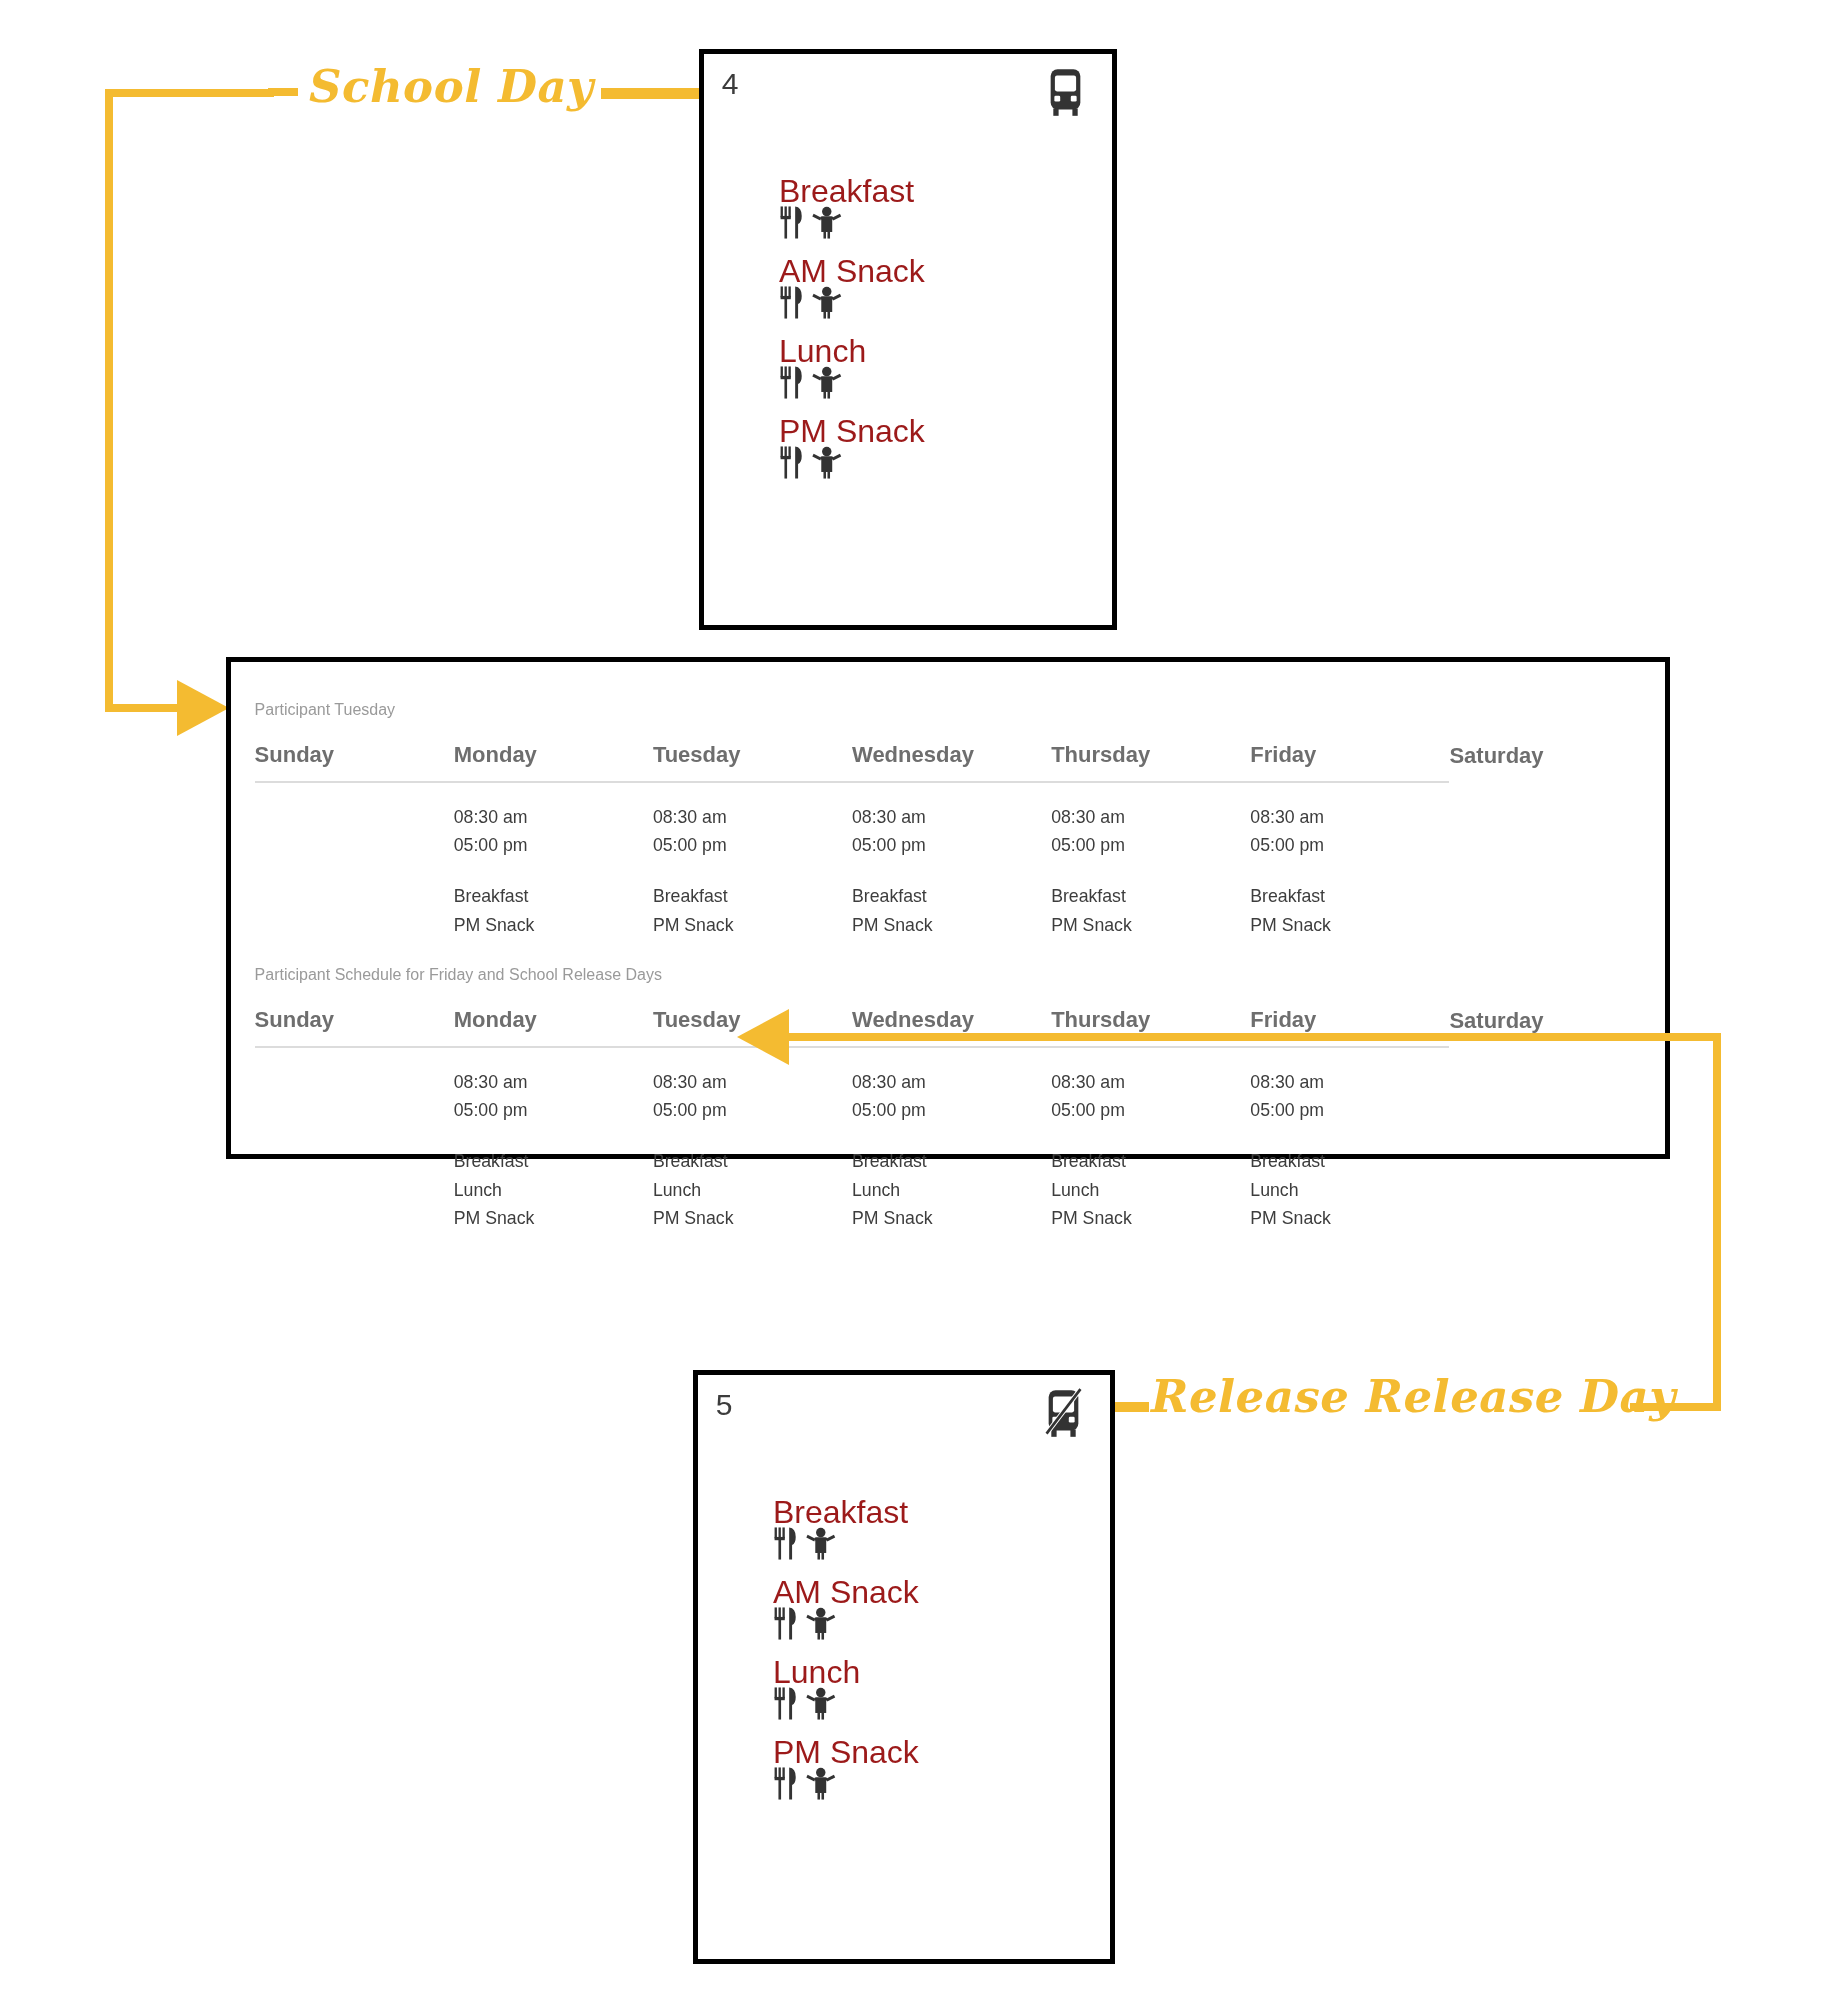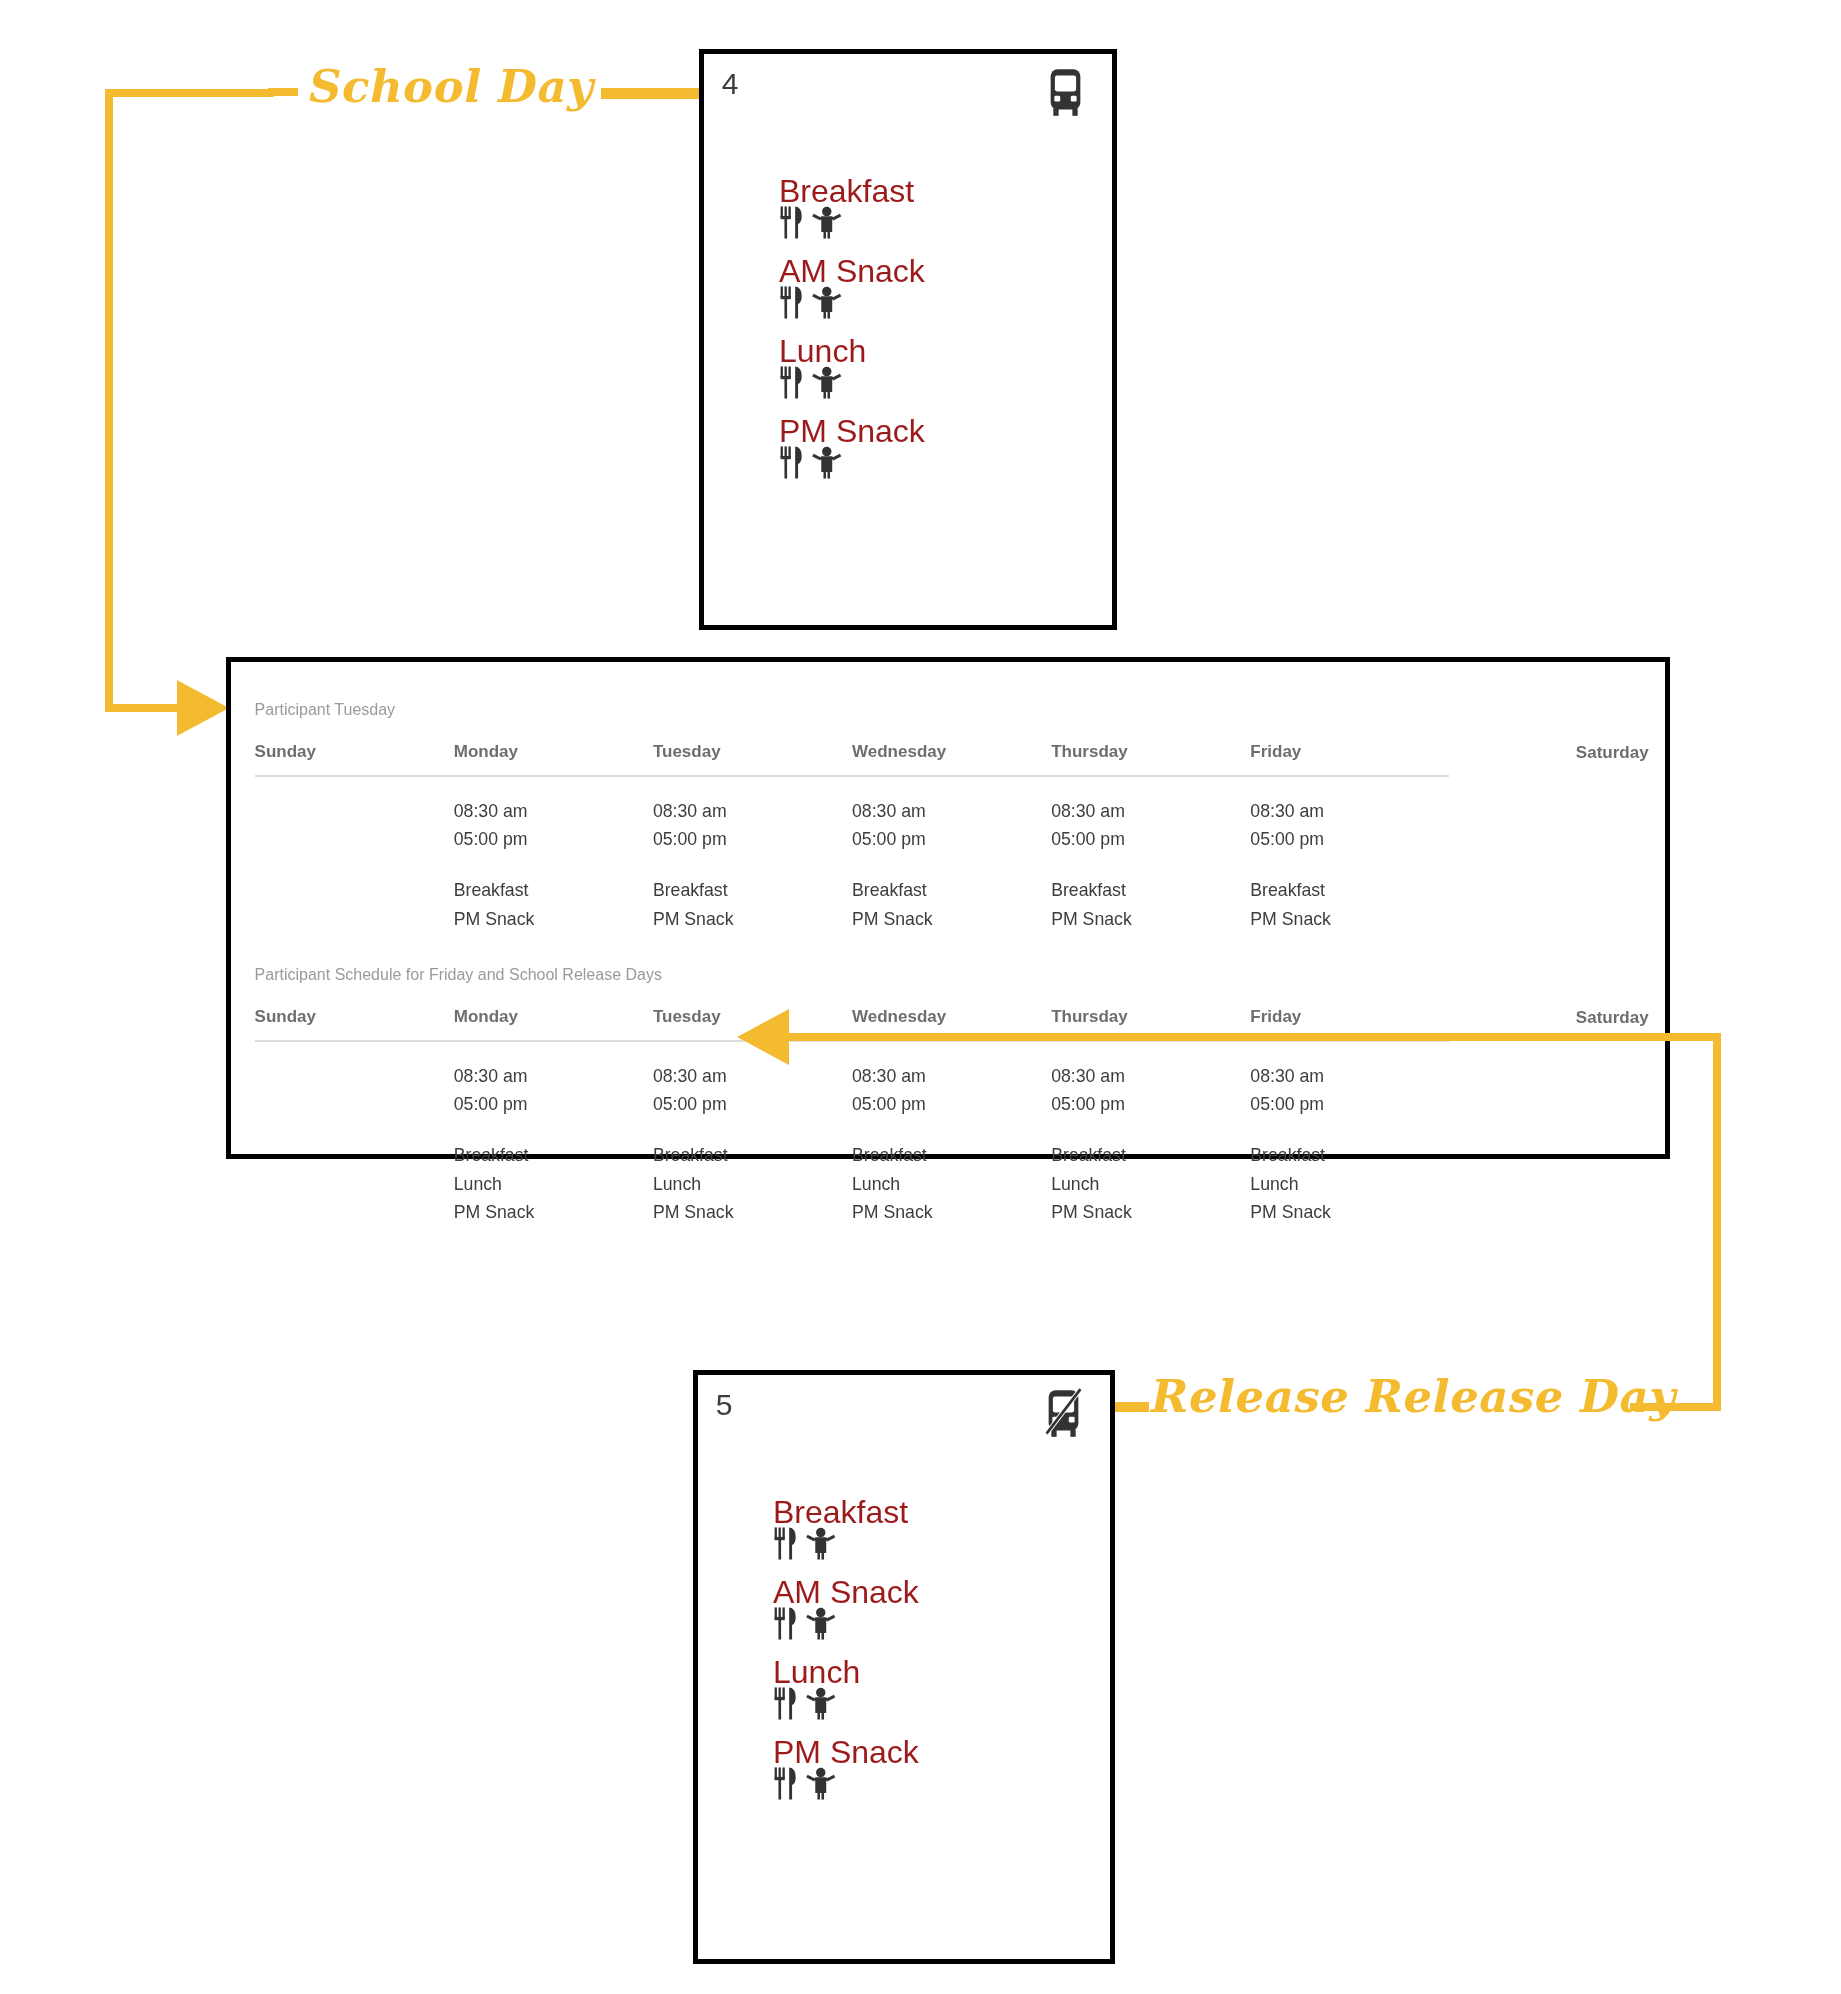--- a/index.html
+++ b/index.html
@@ -90,29 +90,29 @@
     font-family: "Liberation Sans", sans-serif;
     white-space: nowrap;
   }
   table.sched {
     width: 1394px;
     border-collapse: collapse;
     table-layout: fixed;
   }
   table.sched th {
     text-align: left;
-    font-size: 17px;
+    font-size: 22px;
     color: #6e6e6e;
     font-weight: bold;
     font-family: "Liberation Sans", sans-serif;
     padding: 0 0 12.8px 0;
     border-bottom: 2.9px solid #dcdcdc;
     margin-left: 32px;
   }
-  table.sched th.no-rule { border-bottom: none; text-align: right; }
+  table.sched th.no-rule { border-bottom: none; }
   table.sched td {
     vertical-align: top;
     font-size: 17.7px;
     color: #3d3d3d;
     line-height: 28.5px;
     font-family: "Liberation Sans", sans-serif;
     padding-top: 20px;
   }
   td .gap { height: 22.6px; }
   .cell-line { white-space: nowrap; }

